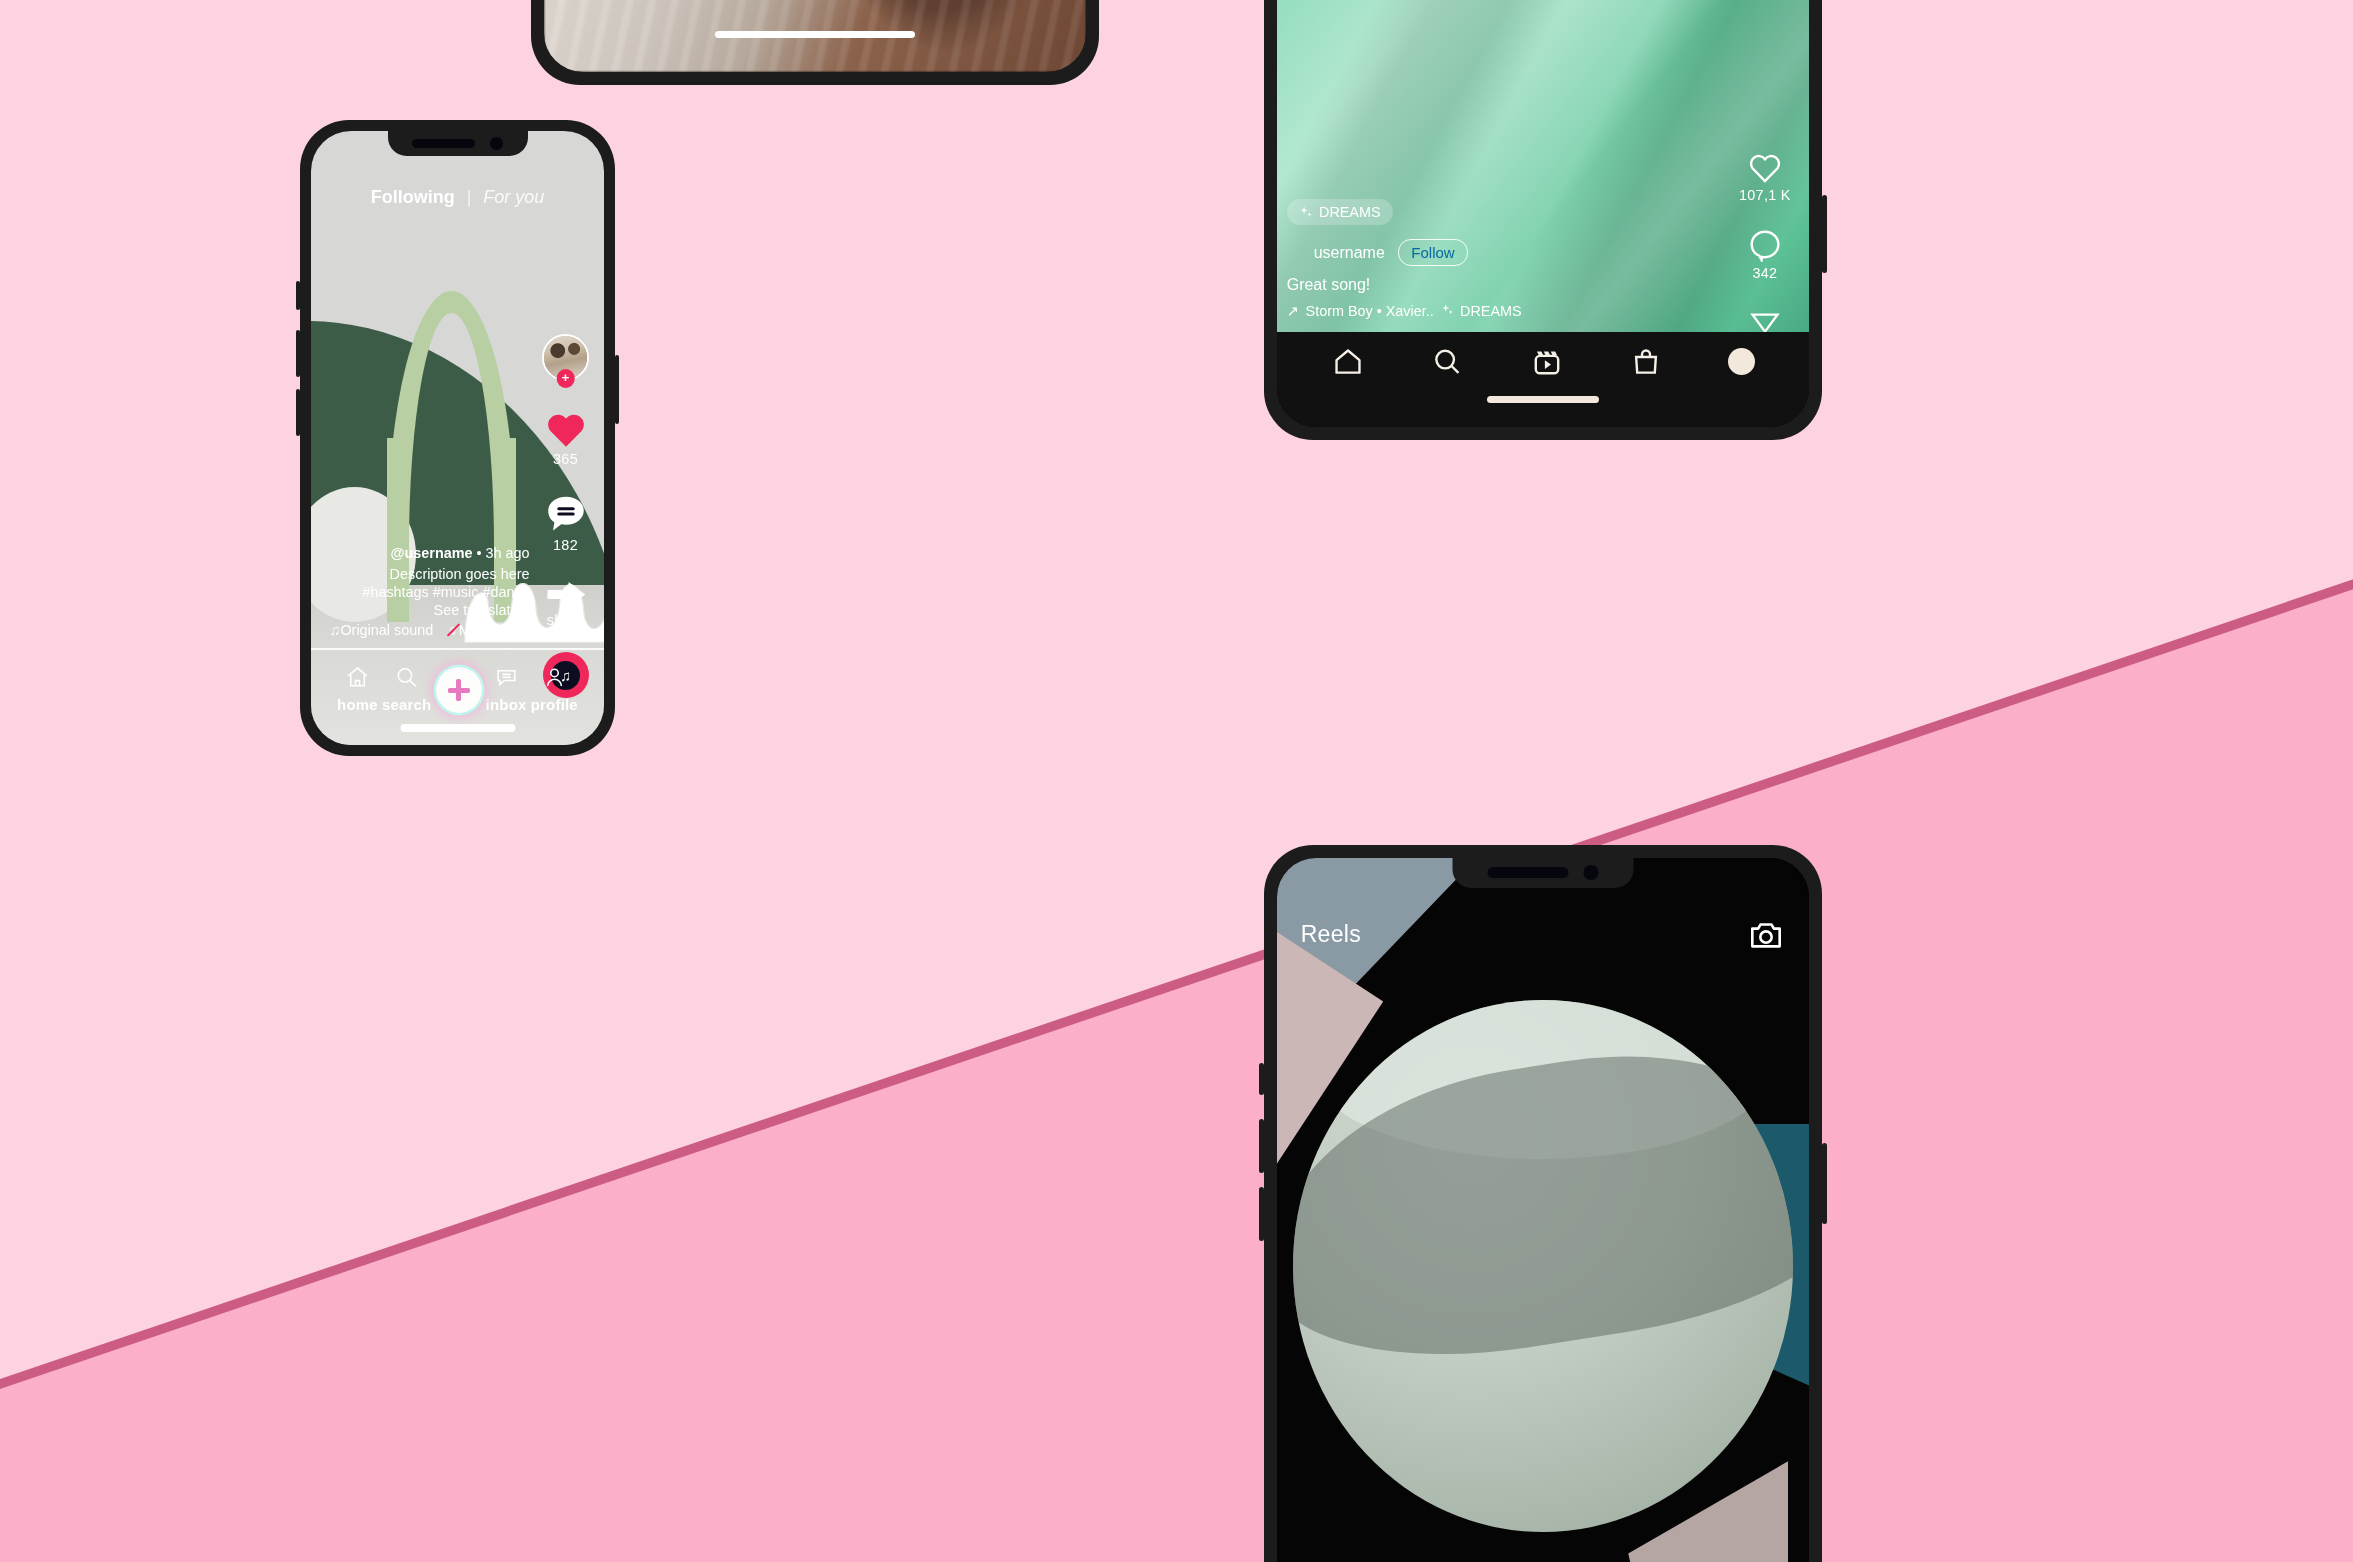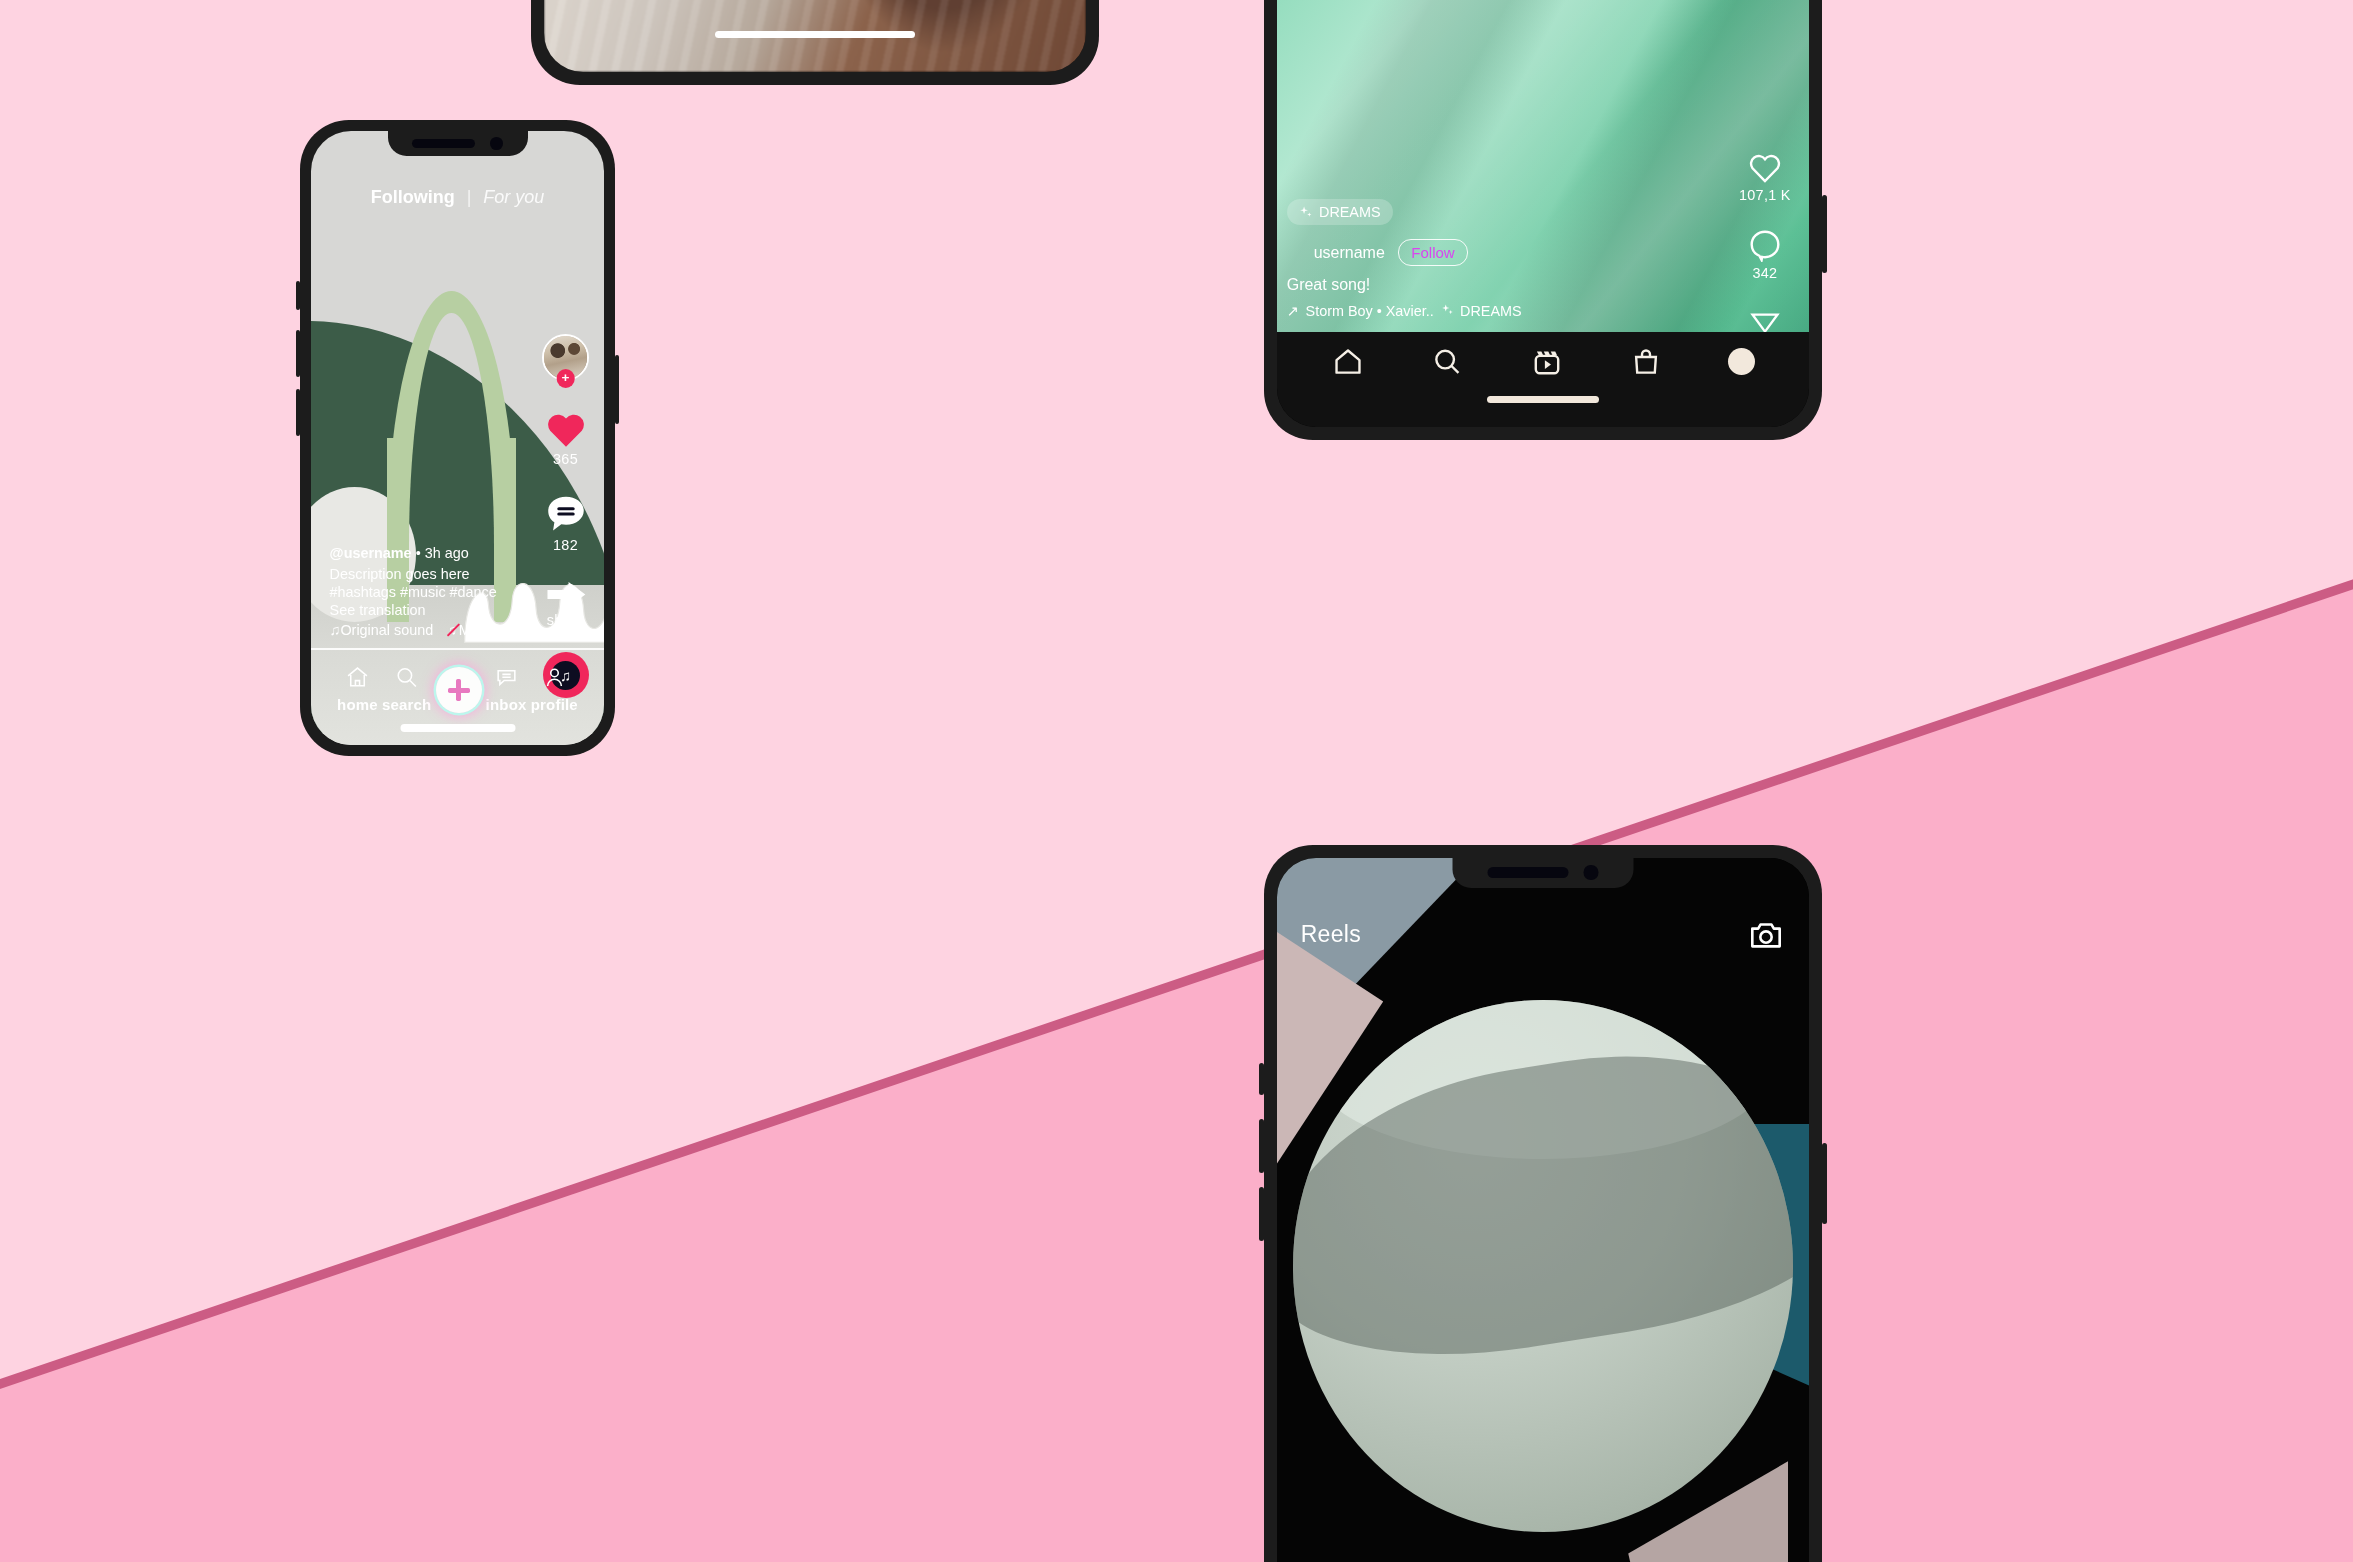--- a/index.html
+++ b/index.html
@@ -174,21 +174,21 @@
   .music-pill {
     display:inline-flex; align-items:center; gap:6.8px;
     background:rgba(255,255,255,.22);
     border-radius:13.5px; padding:5px 12px;
     font-size:14.4px; color:#fff;
     backdrop-filter:blur(1.7px);
   }
   .follow-btn {
     border:1.3px solid rgba(255,255,255,.9);
     border-radius:13px; padding:4.2px 12px;
-    font-size:15px; color:#d946ef; background:transparent;
+    font-size:15px; color:#0369a1; background:transparent;
   }
 
   
   .tt-rail { position:absolute; z-index:30; display:flex; flex-direction:column; align-items:center; }
   .tt-rail .lbl { font-size:14.4px; color:#fff; margin-top:3.4px; letter-spacing:0.3px; }
   .tt-avatar {
     width:47px; height:47px; border-radius:50%;
     border:2.1px solid #fff; position:relative; overflow:visible;
     background:linear-gradient(160deg,#d9cfc2 0%,#bfae99 40%,#8e7a64 70%,#d8d2c8 100%);
   }
@@ -323,21 +323,21 @@
           <path d="M1.5 6.2h13.1V1.2L25 9l-10.4 7.8v-5H1.5z" fill="#fff"></path>
         </svg>
         <span class="lbl">share</span>
       </div>
 
       <div class="disc">
         <span class="core">♫</span>
       </div>
     </div>
 
-    <div class="tt-caption" style="left:18.6px; bottom:107px; width:200px;">
+    <div class="tt-caption" style="left:18.6px; bottom:107px; width:200px;text-align:right;">
       <div class="l1">
         <b>@username</b>
         <span>•</span>
         <span>3h ago</span>
       </div>
       <div class="l2">Description goes here</div>
       <div class="l2">#hashtags #music #dance</div>
       <div class="l3">See translation</div>
       <div class="l4">
         <span><span>♫</span><span>Original sound</span></span>

